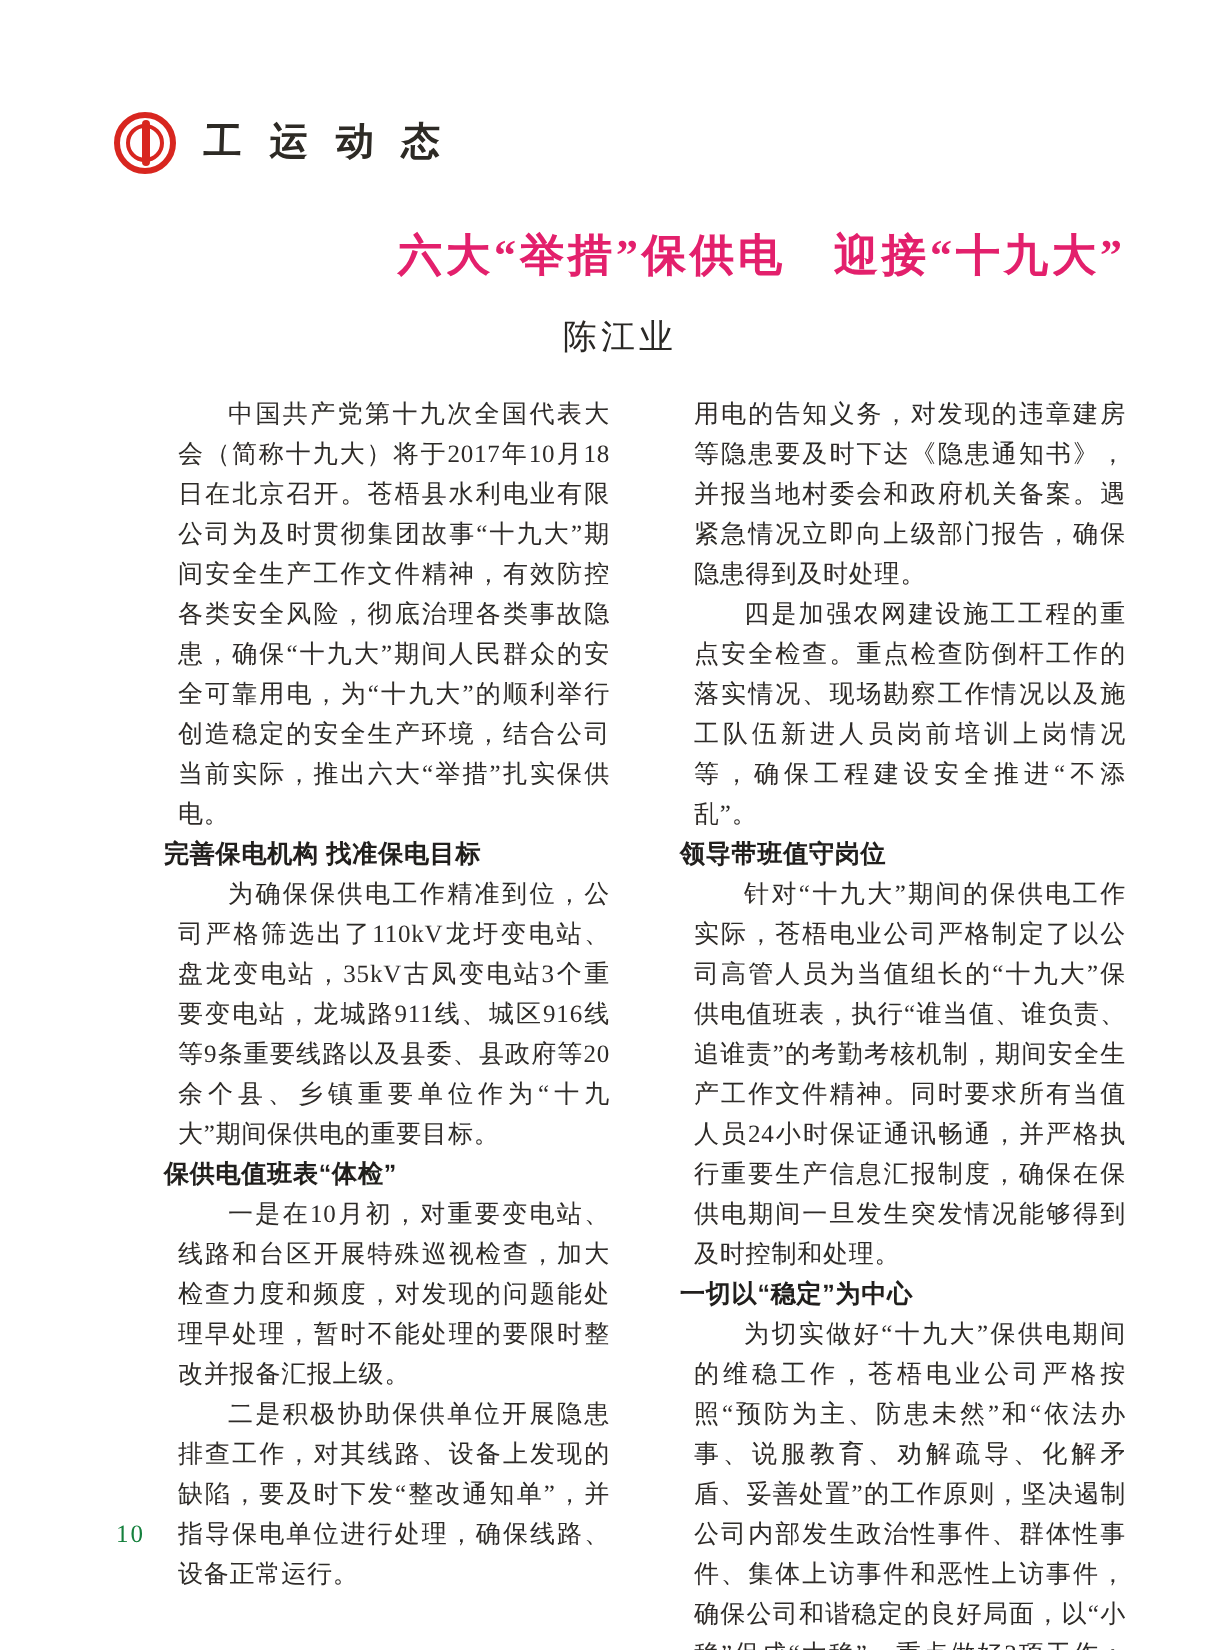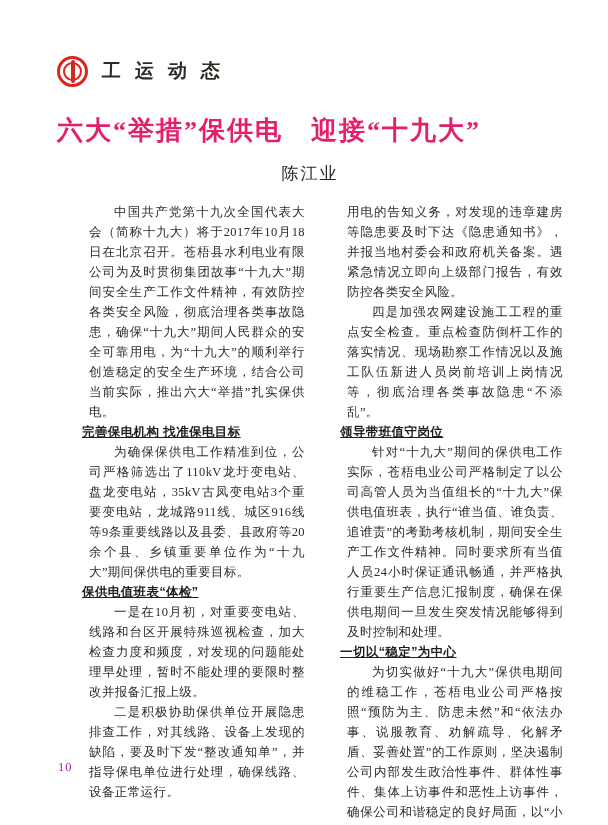--- a/index.html
+++ b/index.html
@@ -57,22 +57,22 @@
     font-weight: bold;
     letter-spacing: 14px;
     color: #2d2a25;
     white-space: nowrap;
     transform: skewX(-2deg);
   }
 
   
   .title {
     margin-top: 25px;
-    text-align: left;
-    font-size: 26px;
+    text-align: right;
+    font-size: 22px;
     font-weight: bold;
     letter-spacing: 2px;
     color: var(--title-pink);
     white-space: nowrap;
   }
   .author {
     margin-top: 14px;
     text-align: center;
     font-size: 17px;
     color: #2a2825;
@@ -96,29 +96,28 @@
   }
   .col-para.indent { text-indent: 2em; }
   .col-heading {
     font-family: "Liberation Sans", "DejaVu Sans", sans-serif;
     font-weight: 700;
     font-size: 12.5px;
     line-height: 20px;
     text-indent: 2em;
     letter-spacing: 0.4px;
     color: #211f1d;
-    text-decoration: underline;
   }
 
   .page-number {
     position: absolute;
     left: 58px;
     bottom: 50px;
     font-size: 12.5px;
-    color: #a21caf;
+    color: #15803d;
     letter-spacing: 1px;
   }
 </style>
 </head>
 <body>
 
 <div class="page">
 
   <div class="masthead">
     <div class="logo">
@@ -136,22 +135,22 @@
   <div class="columns">
     <div class="column">
         <p class="col-para indent">中国共产党第十九次全国代表大会（简称十九大）将于2017年10月18日在北京召开。苍梧县水利电业有限公司为及时贯彻集团故事“十九大”期间安全生产工作文件精神，有效防控各类安全风险，彻底治理各类事故隐患，确保“十九大”期间人民群众的安全可靠用电，为“十九大”的顺利举行创造稳定的安全生产环境，结合公司当前实际，推出六大“举措”扎实保供电。</p>
         <p class="col-heading">完善保电机构 找准保电目标</p>
         <p class="col-para indent">为确保保供电工作精准到位，公司严格筛选出了110kV龙圩变电站、盘龙变电站，35kV古凤变电站3个重要变电站，龙城路911线、城区916线等9条重要线路以及县委、县政府等20余个县、乡镇重要单位作为“十九大”期间保供电的重要目标。</p>
         <p class="col-heading">保供电值班表“体检”</p>
         <p class="col-para indent">一是在10月初，对重要变电站、线路和台区开展特殊巡视检查，加大检查力度和频度，对发现的问题能处理早处理，暂时不能处理的要限时整改并报备汇报上级。</p>
         <p class="col-para indent">二是积极协助保供单位开展隐患排查工作，对其线路、设备上发现的缺陷，要及时下发“整改通知单”，并指导保电单位进行处理，确保线路、设备正常运行。</p>
       </div>
     <div class="column">
-        <p class="col-para">用电的告知义务，对发现的违章建房等隐患要及时下达《隐患通知书》，并报当地村委会和政府机关备案。遇紧急情况立即向上级部门报告，有效防控各类安全风险。</p>
-        <p class="col-para indent">四是加强农网建设施工工程的重点安全检查。重点检查防倒杆工作的落实情况、现场勘察工作情况以及施工队伍新进人员岗前培训上岗情况等，彻底治理各类事故隐患“不添乱”。</p>
+        <p class="col-para">用电的告知义务，对发现的违章建房等隐患要及时下达《隐患通知书》，并报当地村委会和政府机关备案。遇紧急情况立即向上级部门报告，确保隐患得到及时处理。</p>
+        <p class="col-para indent">四是加强农网建设施工工程的重点安全检查。重点检查防倒杆工作的落实情况、现场勘察工作情况以及施工队伍新进人员岗前培训上岗情况等，确保工程建设安全推进“不添乱”。</p>
         <p class="col-heading">领导带班值守岗位</p>
         <p class="col-para indent">针对“十九大”期间的保供电工作实际，苍梧电业公司严格制定了以公司高管人员为当值组长的“十九大”保供电值班表，执行“谁当值、谁负责、追谁责”的考勤考核机制，期间安全生产工作文件精神。同时要求所有当值人员24小时保证通讯畅通，并严格执行重要生产信息汇报制度，确保在保供电期间一旦发生突发情况能够得到及时控制和处理。</p>
         <p class="col-heading">一切以“稳定”为中心</p>
         <p class="col-para indent">为切实做好“十九大”保供电期间的维稳工作，苍梧电业公司严格按照“预防为主、防患未然”和“依法办事、说服教育、劝解疏导、化解矛盾、妥善处置”的工作原则，坚决遏制公司内部发生政治性事件、群体性事件、集体上访事件和恶性上访事件，确保公司和谐稳定的良好局面，以“小稳”促成“大稳”，重点做好3项工作：一是要求各部门、班组深入排查各类不稳定因素，做到主动介入，主动协调，发现及时，处置及时，将不稳定因素化解在萌芽状态；二是要求工程建设单位和施工单位要合理解决好征地纠纷，及时支付青苗补偿款；三是要求公司财务部、建设部要对拖欠农民工工资的情况进行摸底调查，按照自治区国资委《关于做好企业治欠保支工作开展情况定期调度工作的通知》的文件精神开展拖欠农民工工资的报备和处置工作。</p>
       </div>
   </div>
 
   <div class="page-number">10</div>
 
 </div>

